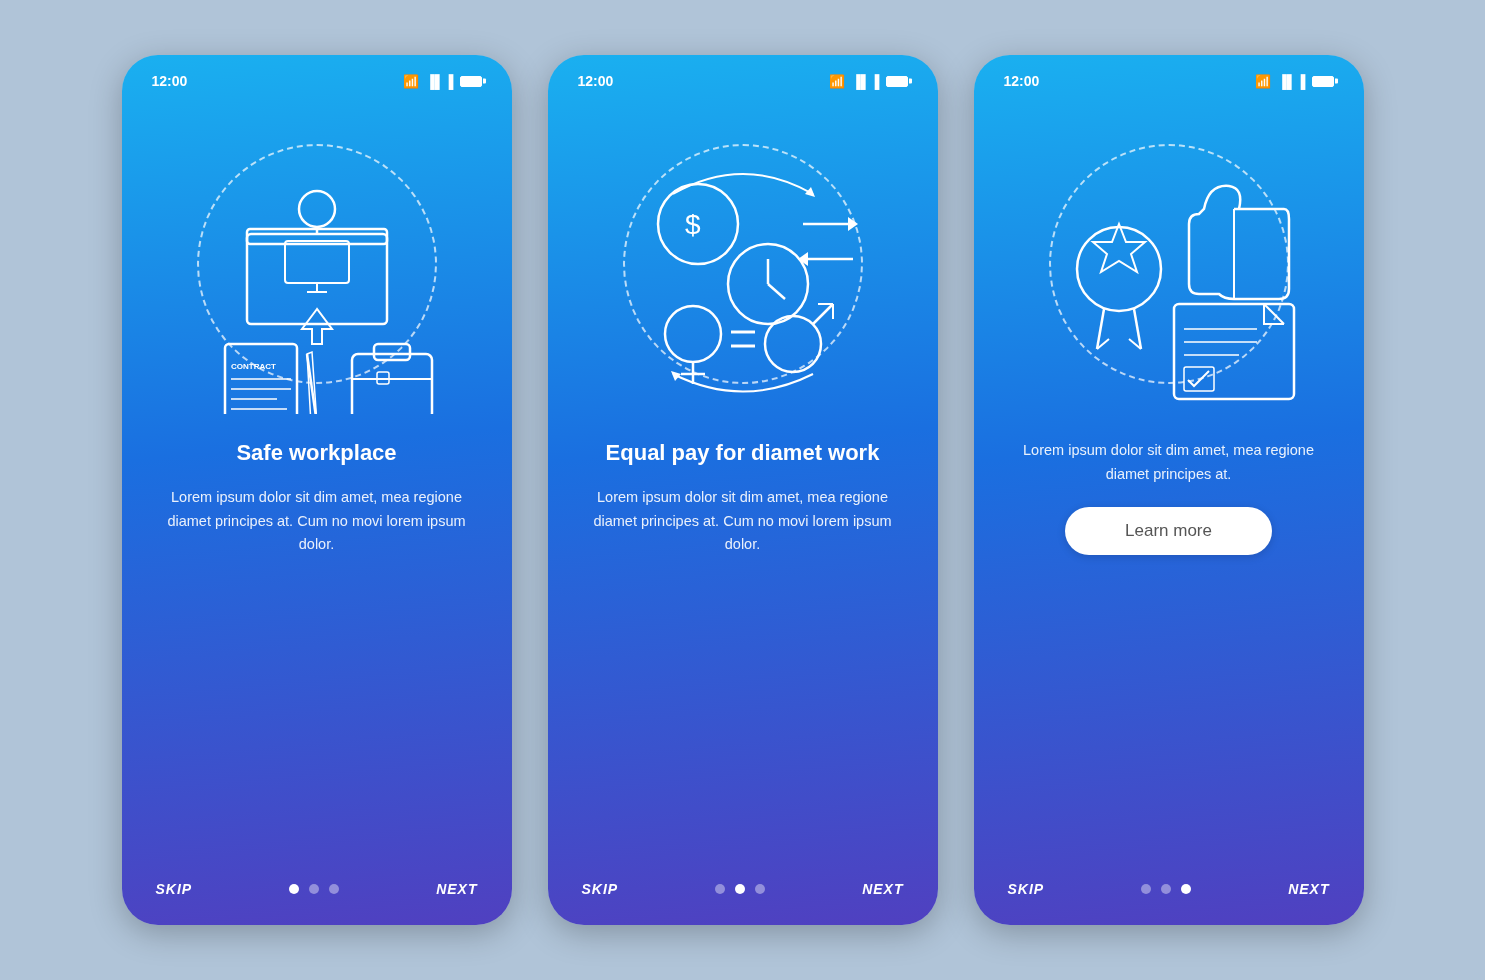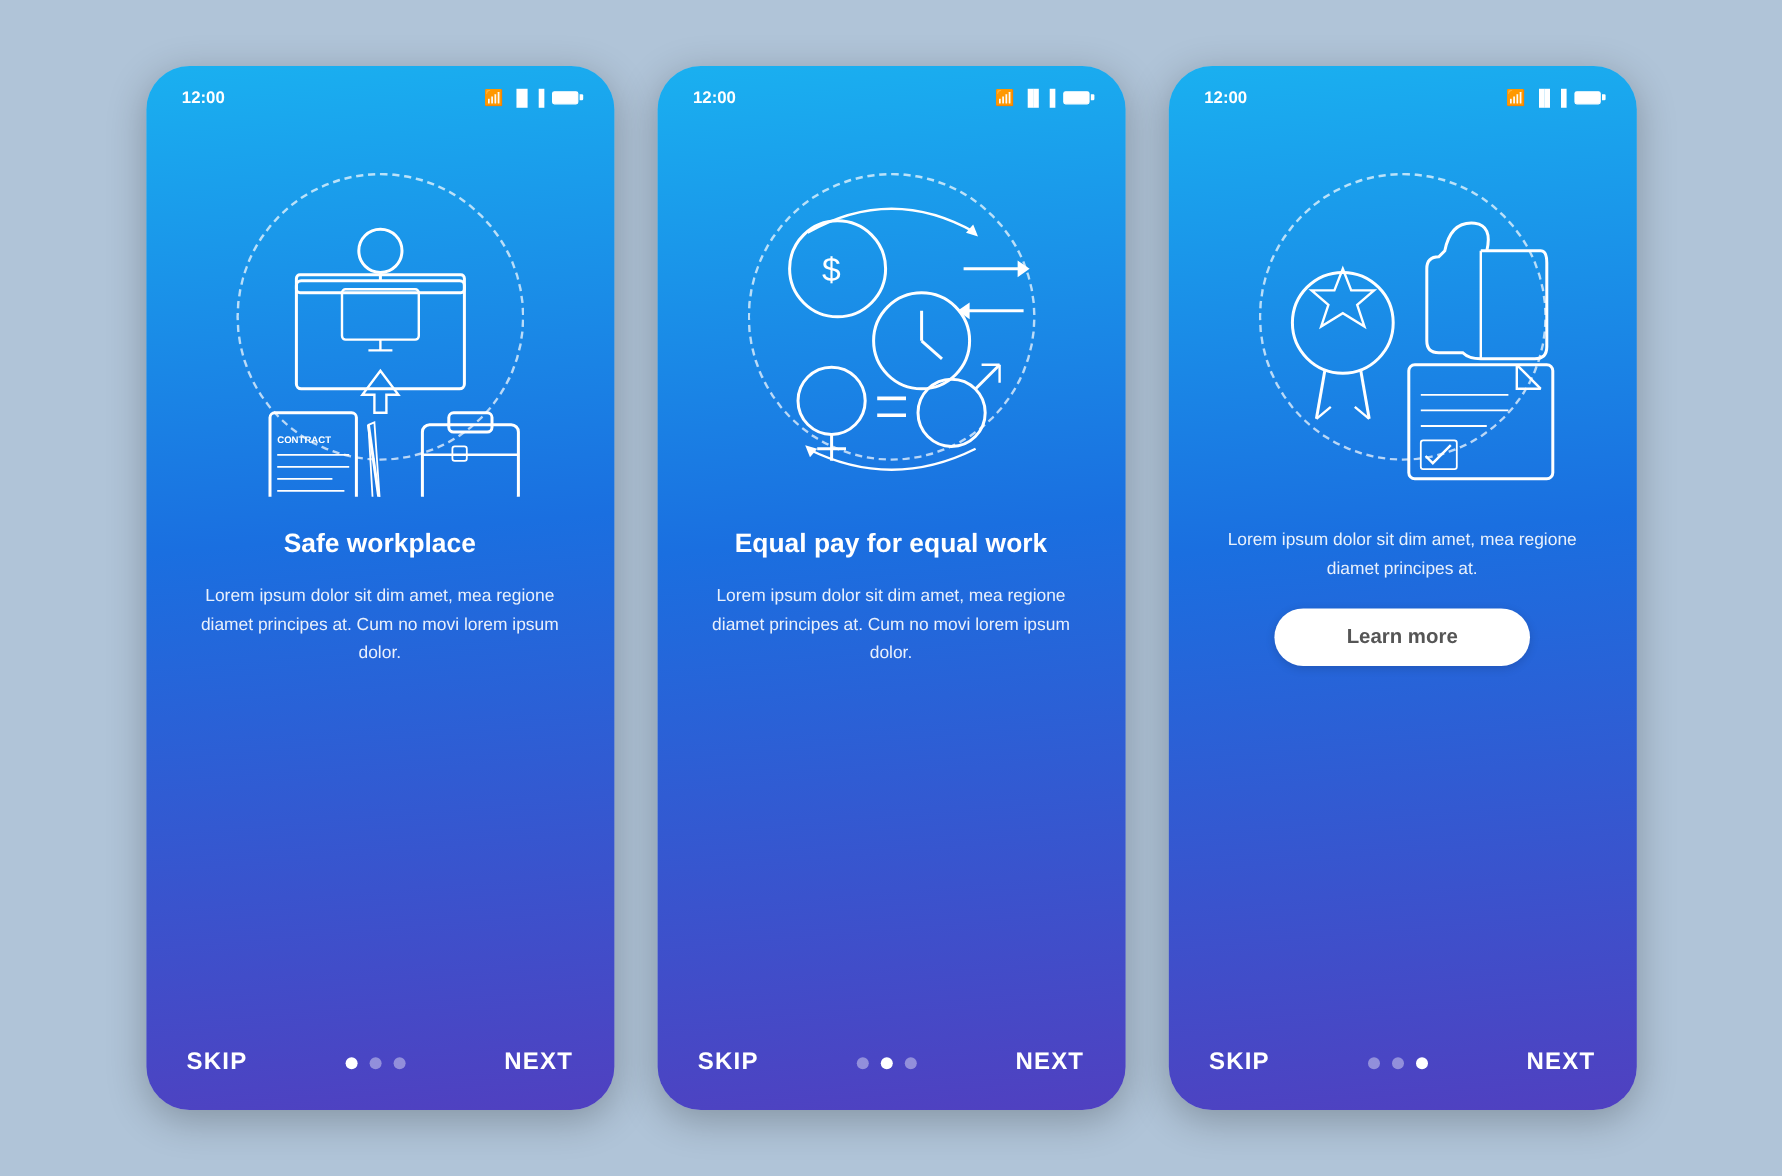--- a/index.html
+++ b/index.html
@@ -108,46 +108,47 @@
     }
 
     
     .learn-more-btn {
       display: inline-block;
       background: white;
       color: #555;
       border-radius: 40px;
       padding: 14px 60px;
       font-size: 17px;
-      font-weight: 700;
+      font-weight: 400;
       margin-top: 20px;
       cursor: pointer;
       border: none;
       box-shadow: 0 2px 8px rgba(0,0,0,0.15);
     }
 
     
     .bottom-nav {
       width: 100%;
       display: flex;
       align-items: center;
       justify-content: space-between;
       padding: 0 10px;
       margin-top: auto;
       padding-top: 18px;
     }
 
     .nav-btn {
       color: white;
-      font-size: 20px;
+      font-size: 14px;
       font-weight: 600;
       letter-spacing: 1px;
       cursor: pointer;
       background: none;
       border: none;
+      font-style: italic;
     }
 
     .dots {
       display: flex;
       gap: 10px;
       align-items: center;
     }
 
     .dot {
       width: 10px;
@@ -283,21 +284,21 @@
       <line x1="240" y1="190" x2="240" y2="205" stroke="white" stroke-width="2"></line>
 
       <path d="M 80 80 Q 150 40 220 80" stroke="white" stroke-width="2" fill="none" stroke-dasharray="0"></path>
       <polygon points="218,73 222,83 212,80" fill="white"></polygon>
       <path d="M 220 260 Q 150 295 80 260" stroke="white" stroke-width="2" fill="none"></path>
       <polygon points="82,267 78,257 88,260" fill="white"></polygon>
     </svg>
   </div>
 
   <div class="text-area">
-    <div class="screen-title">Equal pay for equal work</div>
+    <div class="screen-title">Equal pay for diamet work</div>
     <div class="screen-body">Lorem ipsum dolor sit dim amet, mea regione diamet principes at. Cum no movi lorem ipsum dolor.</div>
   </div>
 
   <div class="bottom-nav">
     <button class="nav-btn">SKIP</button>
     <div class="dots">
       <div class="dot"></div>
       <div class="dot active"></div>
       <div class="dot"></div>
     </div>

